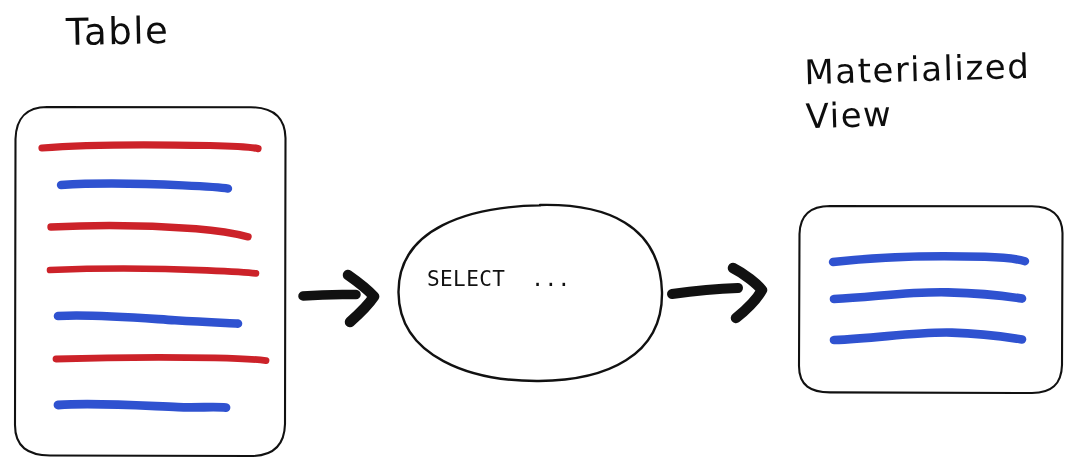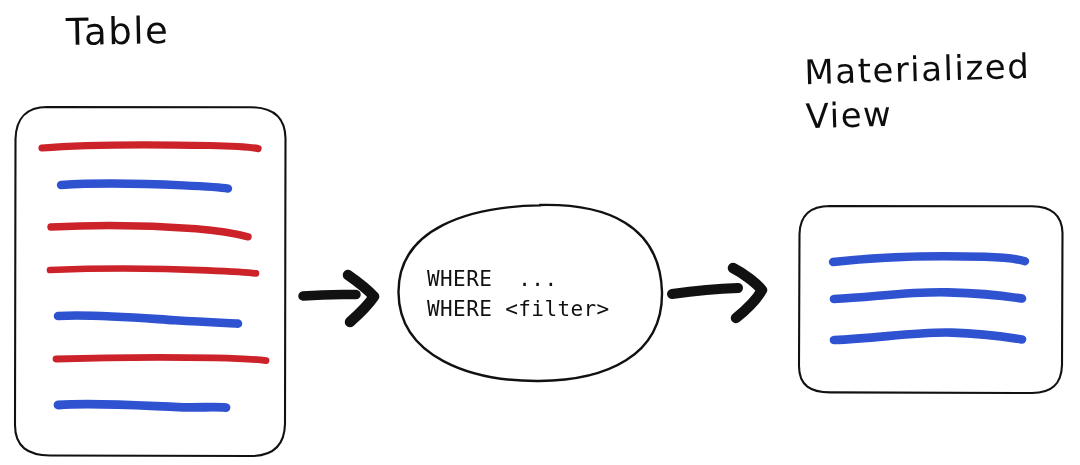--- a/index.html
+++ b/index.html
@@ -124,15 +124,15 @@
       <path d="M 833 262 C 880 256.5, 940 255.5, 985 256.8 C 1006 257.4, 1018 259.2, 1025 261.2" fill="none" stroke="#2f52d0" stroke-width="8.4" stroke-linecap="round"></path>
       <path d="M 834 299 C 875 297, 910 291.4, 948 292.4 C 980 293.2, 1008 296.4, 1022 298.6" fill="none" stroke="#2f52d0" stroke-width="8.6" stroke-linecap="round"></path>
       <path d="M 834 340 C 878 338.4, 915 331.6, 952 332.6 C 982 333.4, 1008 337.2, 1022 339.4" fill="none" stroke="#2f52d0" stroke-width="8.6" stroke-linecap="round"></path>
     </g>
   </svg>
 
   <div class="hand-label" id="label-table">Table</div>
 
   <div class="hand-label" id="label-mv"><span>Materialized</span><br><span>View</span></div>
 
-  <div class="sql-text" id="sql-block"><span>WHERE  ...</span><br><span>WHERE &lt;filter&gt;</span></div>
+  <div class="sql-text" id="sql-block"><span>SELECT  ...</span><br></div>
 
 </div>
 
 </body></html>

